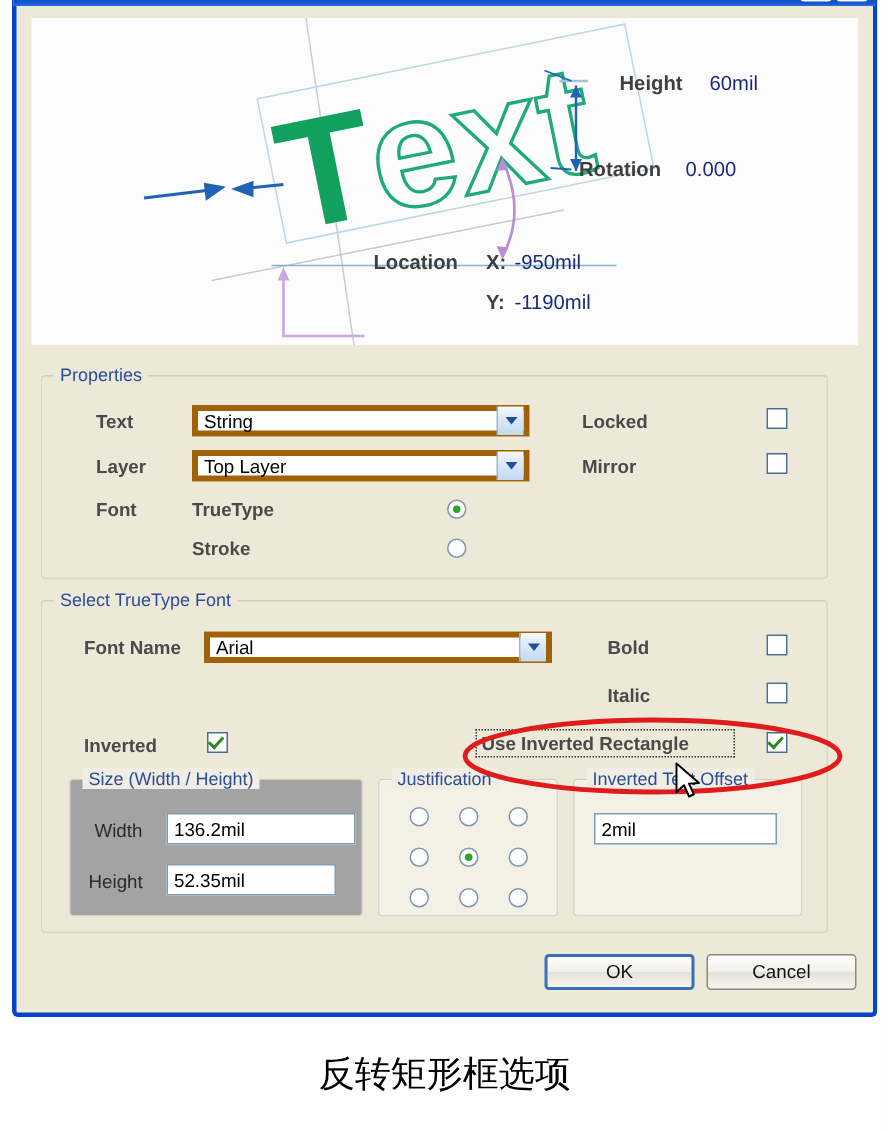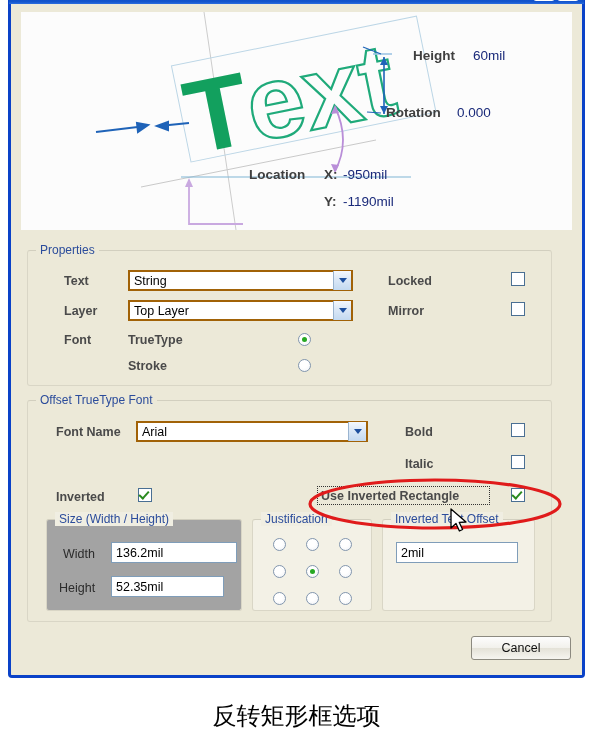--- a/index.html
+++ b/index.html
@@ -120,21 +120,21 @@
     color: #2b2b2b;
     white-space: nowrap;
     font-family: "Liberation Sans", sans-serif;
   }
 
   
   .combo {
     position: absolute;
     height: 21px;
     background: #ffffff;
-    border: 2px solid #a16207;
+    border: 4px solid #a16207;
     box-sizing: border-box;
     display: flex;
     align-items: center;
   }
   .combo .val {
     flex: 1;
     padding-left: 4px;
     font-size: 12.5px;
     color: #000;
     overflow: hidden;
@@ -366,21 +366,21 @@
 
       <div class="lbl" style="left:36px; top:82px;">Font</div>
       <div class="lbl" style="left:100px; top:82px;">TrueType</div>
       <div class="radio on" style="left:270px; top:82px;"></div>
 
       <div class="lbl" style="left:100px; top:108px;">Stroke</div>
       <div class="radio" style="left:270px; top:108px;"></div>
     </div>
 
     <div class="group" style="left:16px; top:396px; width:525px; height:222px;">
-      <div class="group-legend">Offset TrueType Font</div>
+      <div class="group-legend">Select TrueType Font</div>
 
       <div class="lbl" style="left:28px; top:24px;">Font Name</div>
       <div class="combo" style="left:108px; top:20px; width:232px;">
         <div class="val">Arial</div>
         <div class="arrow">
             <span class="chev"></span>
           </div>
       </div>
       <div class="lbl" style="left:377px; top:24px;">Bold</div>
       <div class="chk" style="left:483px; top:22px;"></div>
@@ -415,20 +415,21 @@
         <div class="radio" style="left:53px; top:72px;"></div>
         <div class="radio" style="left:86px; top:72px;"></div>
       </div>
 
       <div class="group" style="left:354px; top:118px; width:153px; height:92px; background:#f3f1e6;">
         <div class="group-legend" style="background:#f0eee2;">Inverted Text Offset</div>
         <div class="tinput" style="left:13px; top:22px; width:122px;">2mil</div>
       </div>
     </div>
 
+    <div class="btn default" style="left:352px; top:632px; width:100px;">OK</div>
     <div class="btn" style="left:460px; top:632px; width:100px;">Cancel</div>
 
   </div>
 
   <div class="annot" style="left:306px; top:476px; width:258px; height:56px;">
     <svg width="258" height="56" viewBox="0 0 258 56" xmlns="http://www.w3.org/2000/svg">
       <ellipse cx="129" cy="28" rx="125" ry="24" fill="none" stroke="#e01b1b" stroke-width="3.2"></ellipse>
     </svg>
   </div>
 

